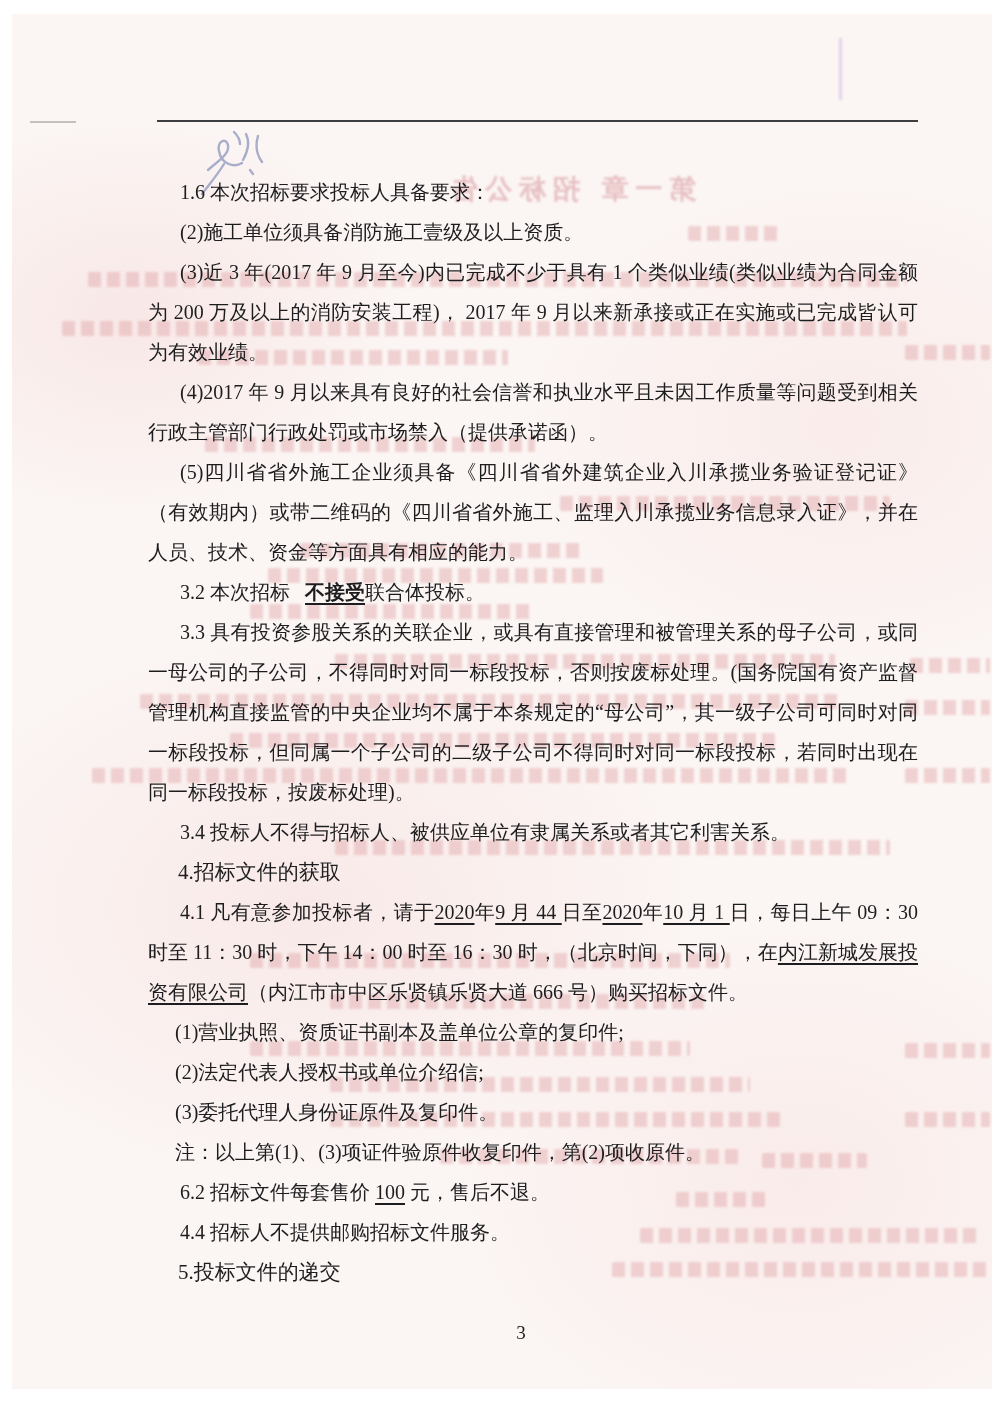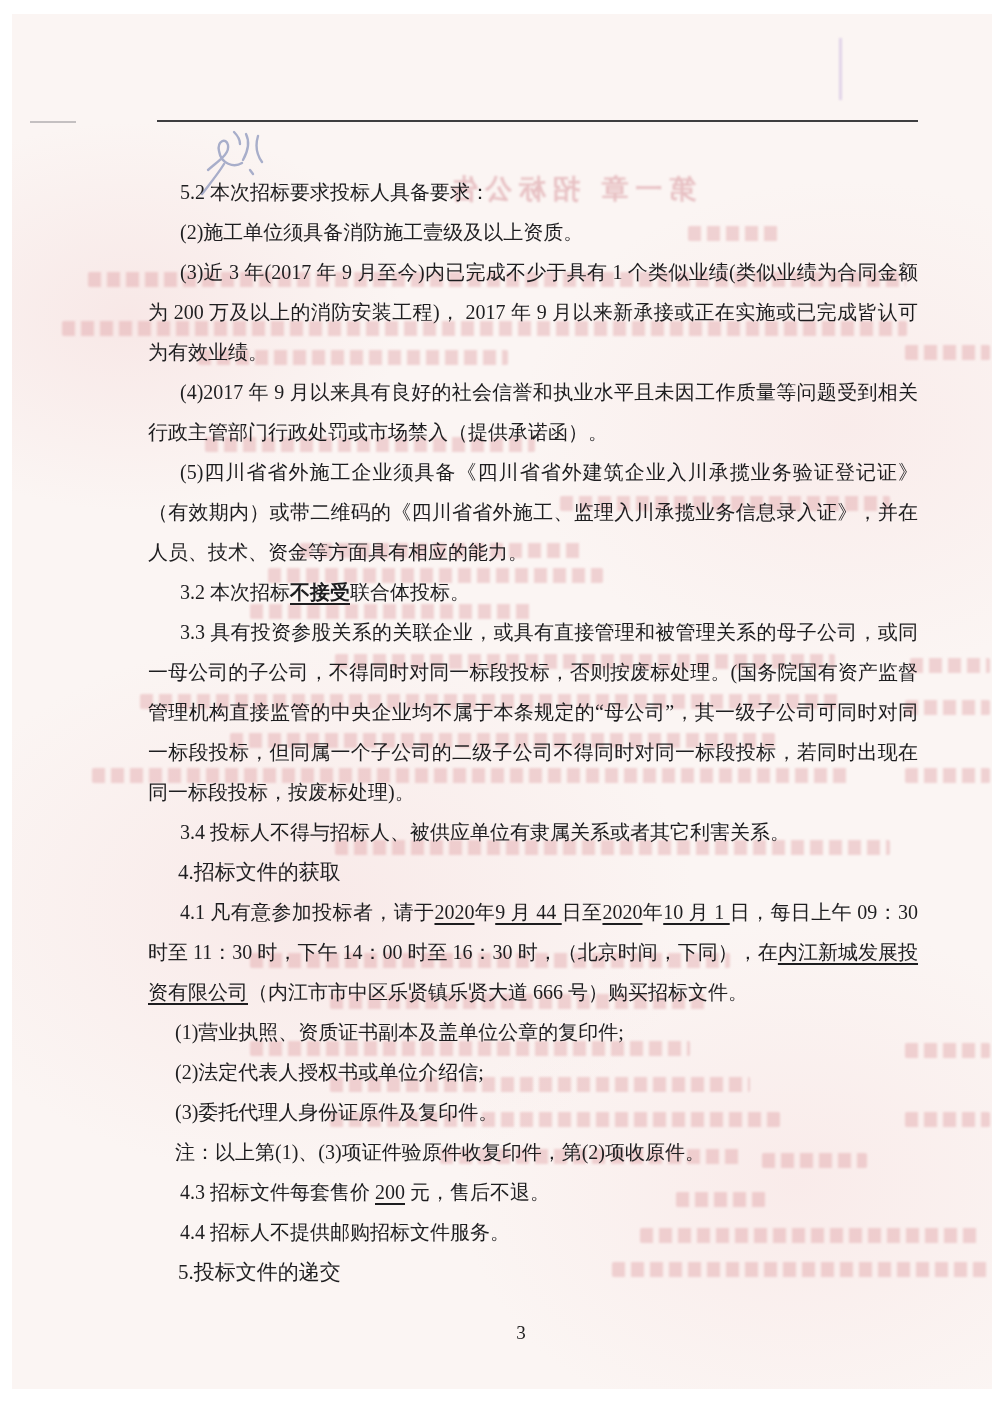--- a/index.html
+++ b/index.html
@@ -45,21 +45,21 @@
   .textcol{
     position:absolute;left:136px;top:158px;width:770px;
     color:#1d1d1f;font-size:20px;line-height:40px;
     text-align:justify;text-justify:inter-ideograph;
   }
   .textcol p,.textcol h2{margin:0;padding:0;font-weight:normal;}
   .h{font-size:21px;text-indent:30px;}
   .t{text-indent:32px;}
   .sub{text-indent:27px;}
   .u{text-decoration:underline;text-underline-offset:4px;}
-  .ub{text-decoration:underline;text-underline-offset:4px;font-weight:bold;}
+  .ub{text-decoration:underline;text-underline-offset:4px;font-weight:bold;margin-left:15px;}
 
   .pagenum{
     position:absolute;left:0;top:1308px;width:100%;text-align:center;
     text-indent:38px;font-size:19px;color:#222;
   }
 </style>
 </head>
 <body>
 
 <div class="scan">
@@ -108,33 +108,33 @@
       <path d="M36,40 C30,50 20,62 14,70"></path>
       <path d="M20,46 C30,37 42,30 40,21 C38,13 29,17 31,27 C33,40 46,44 54,39"></path>
       <path d="M58,10 C62,18 60,27 55,36"></path>
       <path d="M70,12 C67,22 69,31 74,38"></path>
       <path d="M62,46 l3,4"></path>
       <path d="M46,8 C50,12 52,16 52,20"></path>
     </g>
   </svg>
 
   <div class="textcol">
-    <p class="t">5.2 本次招标要求投标人具备要求：</p>
+    <p class="t">1.6 本次招标要求投标人具备要求：</p>
     <p class="t">(2)施工单位须具备消防施工壹级及以上资质。</p>
     <p class="t">(3)近 3 年(2017 年 9 月至今)内已完成不少于具有 1 个类似业绩(类似业绩为合同金额为 200 万及以上的消防安装工程)， 2017 年 9 月以来新承接或正在实施或已完成皆认可为有效业绩。</p>
     <p class="t">(4)2017 年 9 月以来具有良好的社会信誉和执业水平且未因工作质量等问题受到相关行政主管部门行政处罚或市场禁入（提供承诺函）。</p>
     <p class="t">(5)四川省省外施工企业须具备《四川省省外建筑企业入川承揽业务验证登记证》（有效期内）或带二维码的《四川省省外施工、监理入川承揽业务信息录入证》，并在人员、技术、资金等方面具有相应的能力。</p>
     <p class="t"><span>3.2 本次招标</span><span class="ub">不接受</span><span>联合体投标。</span></p>
     <p class="t">3.3 具有投资参股关系的关联企业，或具有直接管理和被管理关系的母子公司，或同一母公司的子公司，不得同时对同一标段投标，否则按废标处理。(国务院国有资产监督管理机构直接监管的中央企业均不属于本条规定的“母公司”，其一级子公司可同时对同一标段投标，但同属一个子公司的二级子公司不得同时对同一标段投标，若同时出现在同一标段投标，按废标处理)。</p>
     <p class="t">3.4 投标人不得与招标人、被供应单位有隶属关系或者其它利害关系。</p>
     <h2 class="h">4.招标文件的获取</h2>
     <p class="t"><span>4.1 凡有意参加投标者，请于</span><span class="u">2020</span><span>年</span><span class="u">9 月 44 </span><span>日至</span><span class="u">2020</span><span>年</span><span class="u">10 月 1 </span><span>日，每日上午 09：30 时至 11：30 时，下午 14：00 时至 16：30 时，（北京时间，下同），在</span><span class="u">内江新城发展投资有限公司</span><span>（内江市市中区乐贤镇乐贤大道 666 号）购买招标文件。</span></p>
     <p class="sub">(1)营业执照、资质证书副本及盖单位公章的复印件;</p>
     <p class="sub">(2)法定代表人授权书或单位介绍信;</p>
     <p class="sub">(3)委托代理人身份证原件及复印件。</p>
     <p class="sub">注：以上第(1)、(3)项证件验原件收复印件，第(2)项收原件。</p>
-    <p class="t"><span>4.3 招标文件每套售价 </span><span class="u">200</span><span> 元，售后不退。</span></p>
+    <p class="t"><span>6.2 招标文件每套售价 </span><span class="u">100</span><span> 元，售后不退。</span></p>
     <p class="t">4.4 招标人不提供邮购招标文件服务。</p>
     <h2 class="h">5.投标文件的递交</h2>
   </div>
 
   <div class="pagenum">3</div>
 </div>
 
 </body></html>

